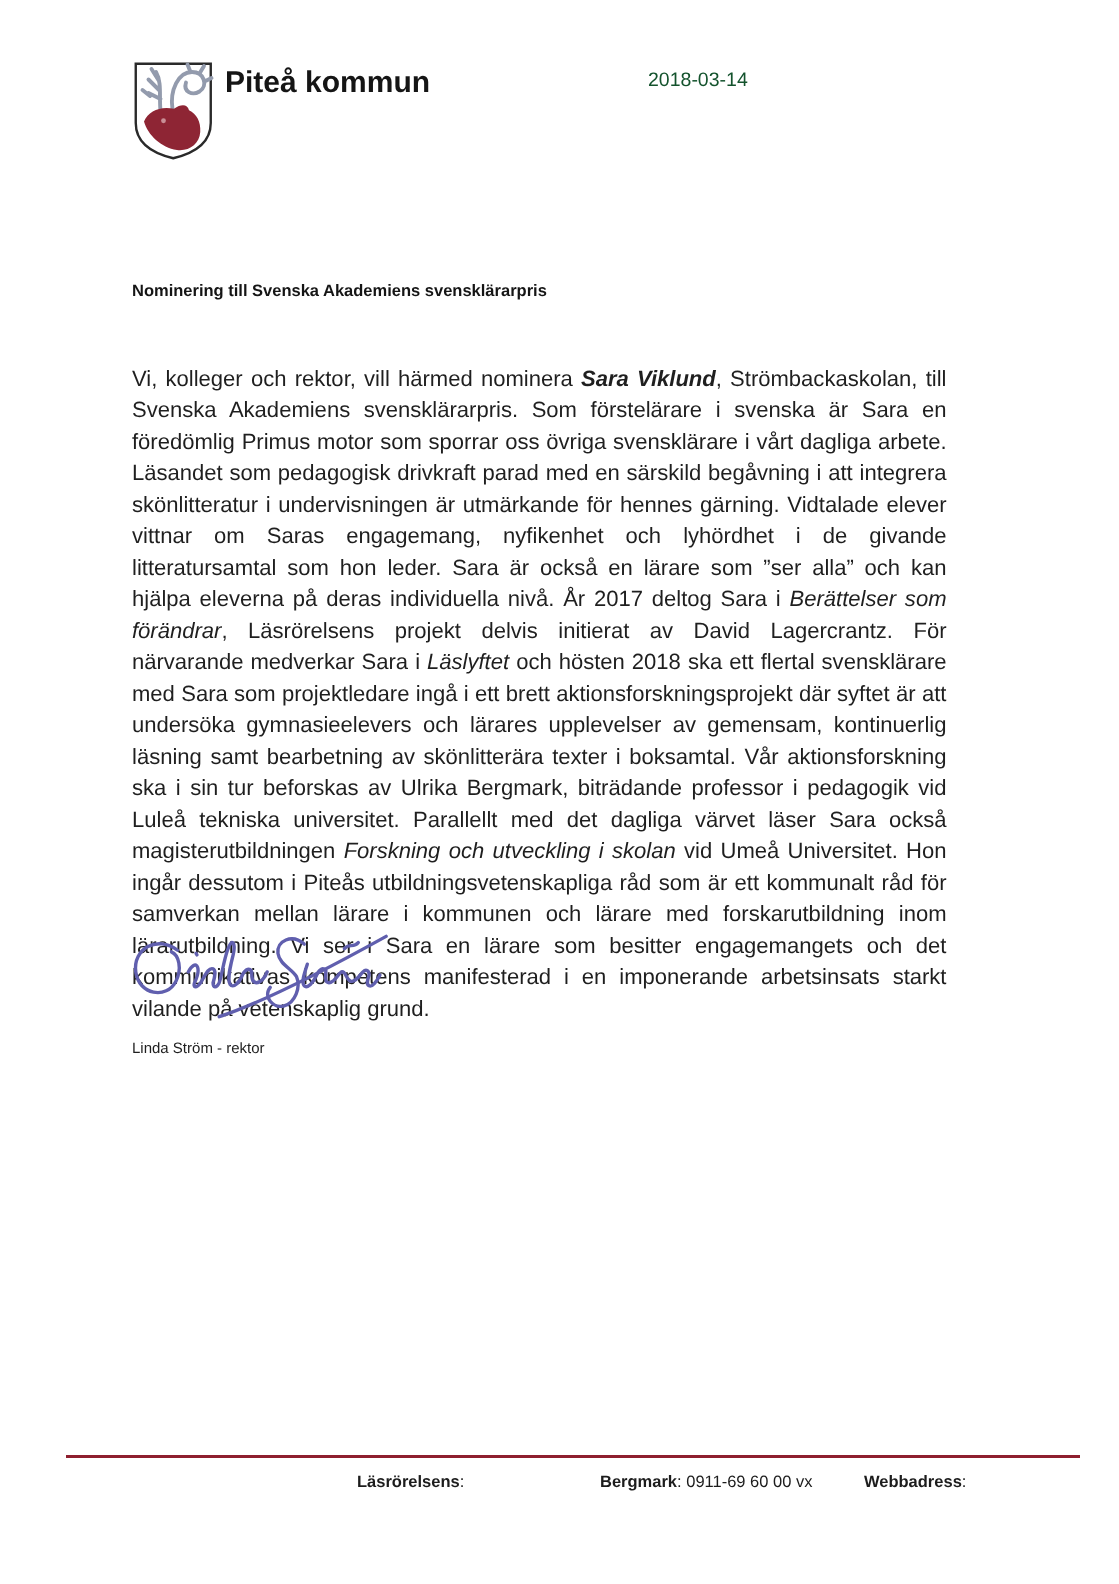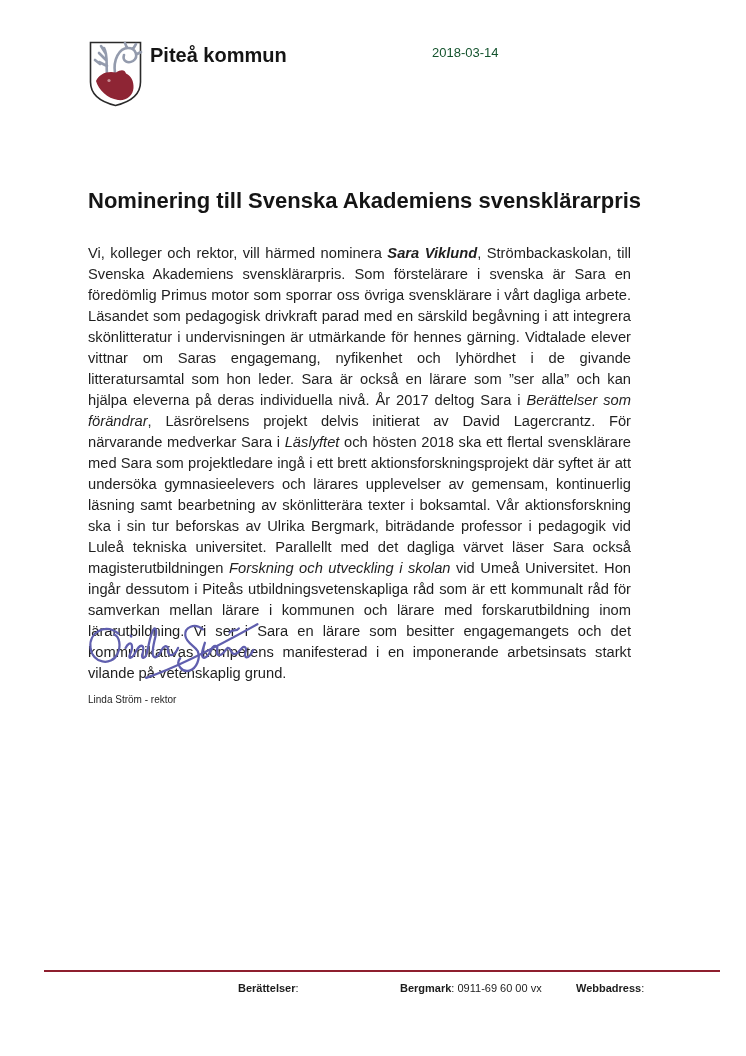--- a/index.html
+++ b/index.html
@@ -5,21 +5,21 @@
   html,body{margin:0;padding:0;background:#ffffff;}
   .page{
     position:relative;width:746px;height:1056px;background:#ffffff;overflow:hidden;
     font-family:"Liberation Sans",sans-serif;color:#1c1c1c;
   }
   
   .logo{position:absolute;left:88px;top:40px;width:55px;height:68px;}
   .org-name{position:absolute;left:150px;top:44px;font-size:20px;font-weight:700;color:#151515;}
   .doc-date{position:absolute;left:432px;top:45px;font-size:13px;color:#14532d;}
   
-  .title{position:absolute;left:88px;top:188px;width:560px;font-size:22px;font-weight:700;color:#151515;}
+  .title{position:absolute;left:88px;top:188px;width:560px;font-size:11px;font-weight:700;color:#151515;}
   
   .body-text{
     position:absolute;left:88px;top:243px;width:543px;
     font-size:14.7px;line-height:21px;text-align:justify;color:#1f1f1f;
   }
   .seg-bold-italic{font-weight:700;font-style:italic;}
   .seg-italic{font-style:italic;}
   
   .signature{position:absolute;left:82px;top:616px;width:186px;height:68px;}
   .signoff{position:absolute;left:88px;top:694px;font-size:10px;color:#1f1f1f;}
@@ -66,21 +66,21 @@
       <path d="M143,16 C146,12 149,16 152,12"></path>
     </g>
   </svg>
 
   <div class="signoff">Linda Ström - rektor</div>
 
   <div class="footer-rule"></div>
 
 
   <div class="footer-col fc-visit">
-    <b>Berättelser</b><span>:</span>
+    <b>Läsrörelsens</b><span>:</span>
   </div>
 
   <div class="footer-col fc-phone">
     <b>Bergmark</b><span>: 0911-69 60 00 vx</span>
   </div>
 
   <div class="footer-col fc-web">
     <b>Webbadress</b><span>:</span>
   </div>
 

